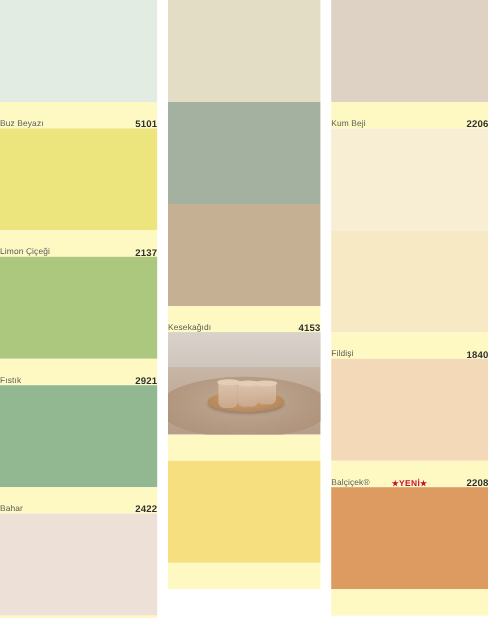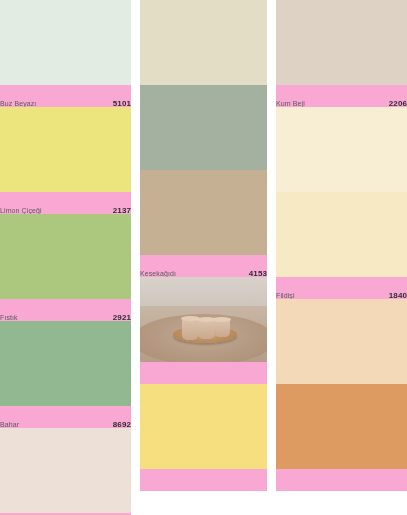--- a/index.html
+++ b/index.html
@@ -112,21 +112,21 @@
     background: #e4cdb6;
   }
   .pot-a { left: 33%; }
   .pot-b { left: 46%; bottom: 27%; height: 24%; }
   .pot-c { left: 58%; bottom: 29%; height: 22%; }
 
   
   .swatch-label {
     width: 100%;
     height: 22px;
-    background: #f9a8d4;
+    background: #fef9c3;
     display: flex;
     align-items: center;
     font-size: 7px;
     color: #58585a;
     letter-spacing: 0.1px;
     padding-top: 15px;
   }
 
   .label-name {
     white-space: nowrap;
@@ -181,21 +181,21 @@
         <div class="swatch-chip" style="background: rgb(171, 200, 126);"></div>
         <div class="swatch-label">
           <span class="label-name">Fıstık</span>
           <span class="label-code">2921</span>
         </div>
       </div>
       <div class="swatch-cell">
         <div class="swatch-chip" style="background: rgb(145, 184, 145);"></div>
         <div class="swatch-label">
           <span class="label-name">Bahar</span>
-          <span class="label-code">8692</span>
+          <span class="label-code">2422</span>
         </div>
       </div>
       <div class="swatch-cell">
         <div class="swatch-chip" style="background: rgb(236, 224, 215);"></div>
         <div class="swatch-label"></div>
       </div>
     </div>
   <div class="column col-mid">
       <div class="swatch-cell">
         <div class="swatch-chip" style="background: rgb(227, 221, 197);"></div>
@@ -244,19 +244,24 @@
       </div>
       <div class="swatch-cell">
         <div class="swatch-chip" style="background: rgb(247, 233, 195);"></div>
         <div class="swatch-label">
           <span class="label-name">Fildişi</span>
           <span class="label-code">1840</span>
         </div>
       </div>
       <div class="swatch-cell">
         <div class="swatch-chip" style="background: rgb(244, 217, 184);"></div>
+        <div class="swatch-label">
+          <span class="label-name">Balçiçek®</span>
+          <span class="label-badge"><span class="badge-star">★</span><span>YENİ</span><span class="badge-star">★</span></span>
+          <span class="label-code">2208</span>
+        </div>
       </div>
       <div class="swatch-cell">
         <div class="swatch-chip" style="background: rgb(221, 155, 98);"></div>
         <div class="swatch-label"></div>
       </div>
     </div>
 </div>
 
 </body></html>

